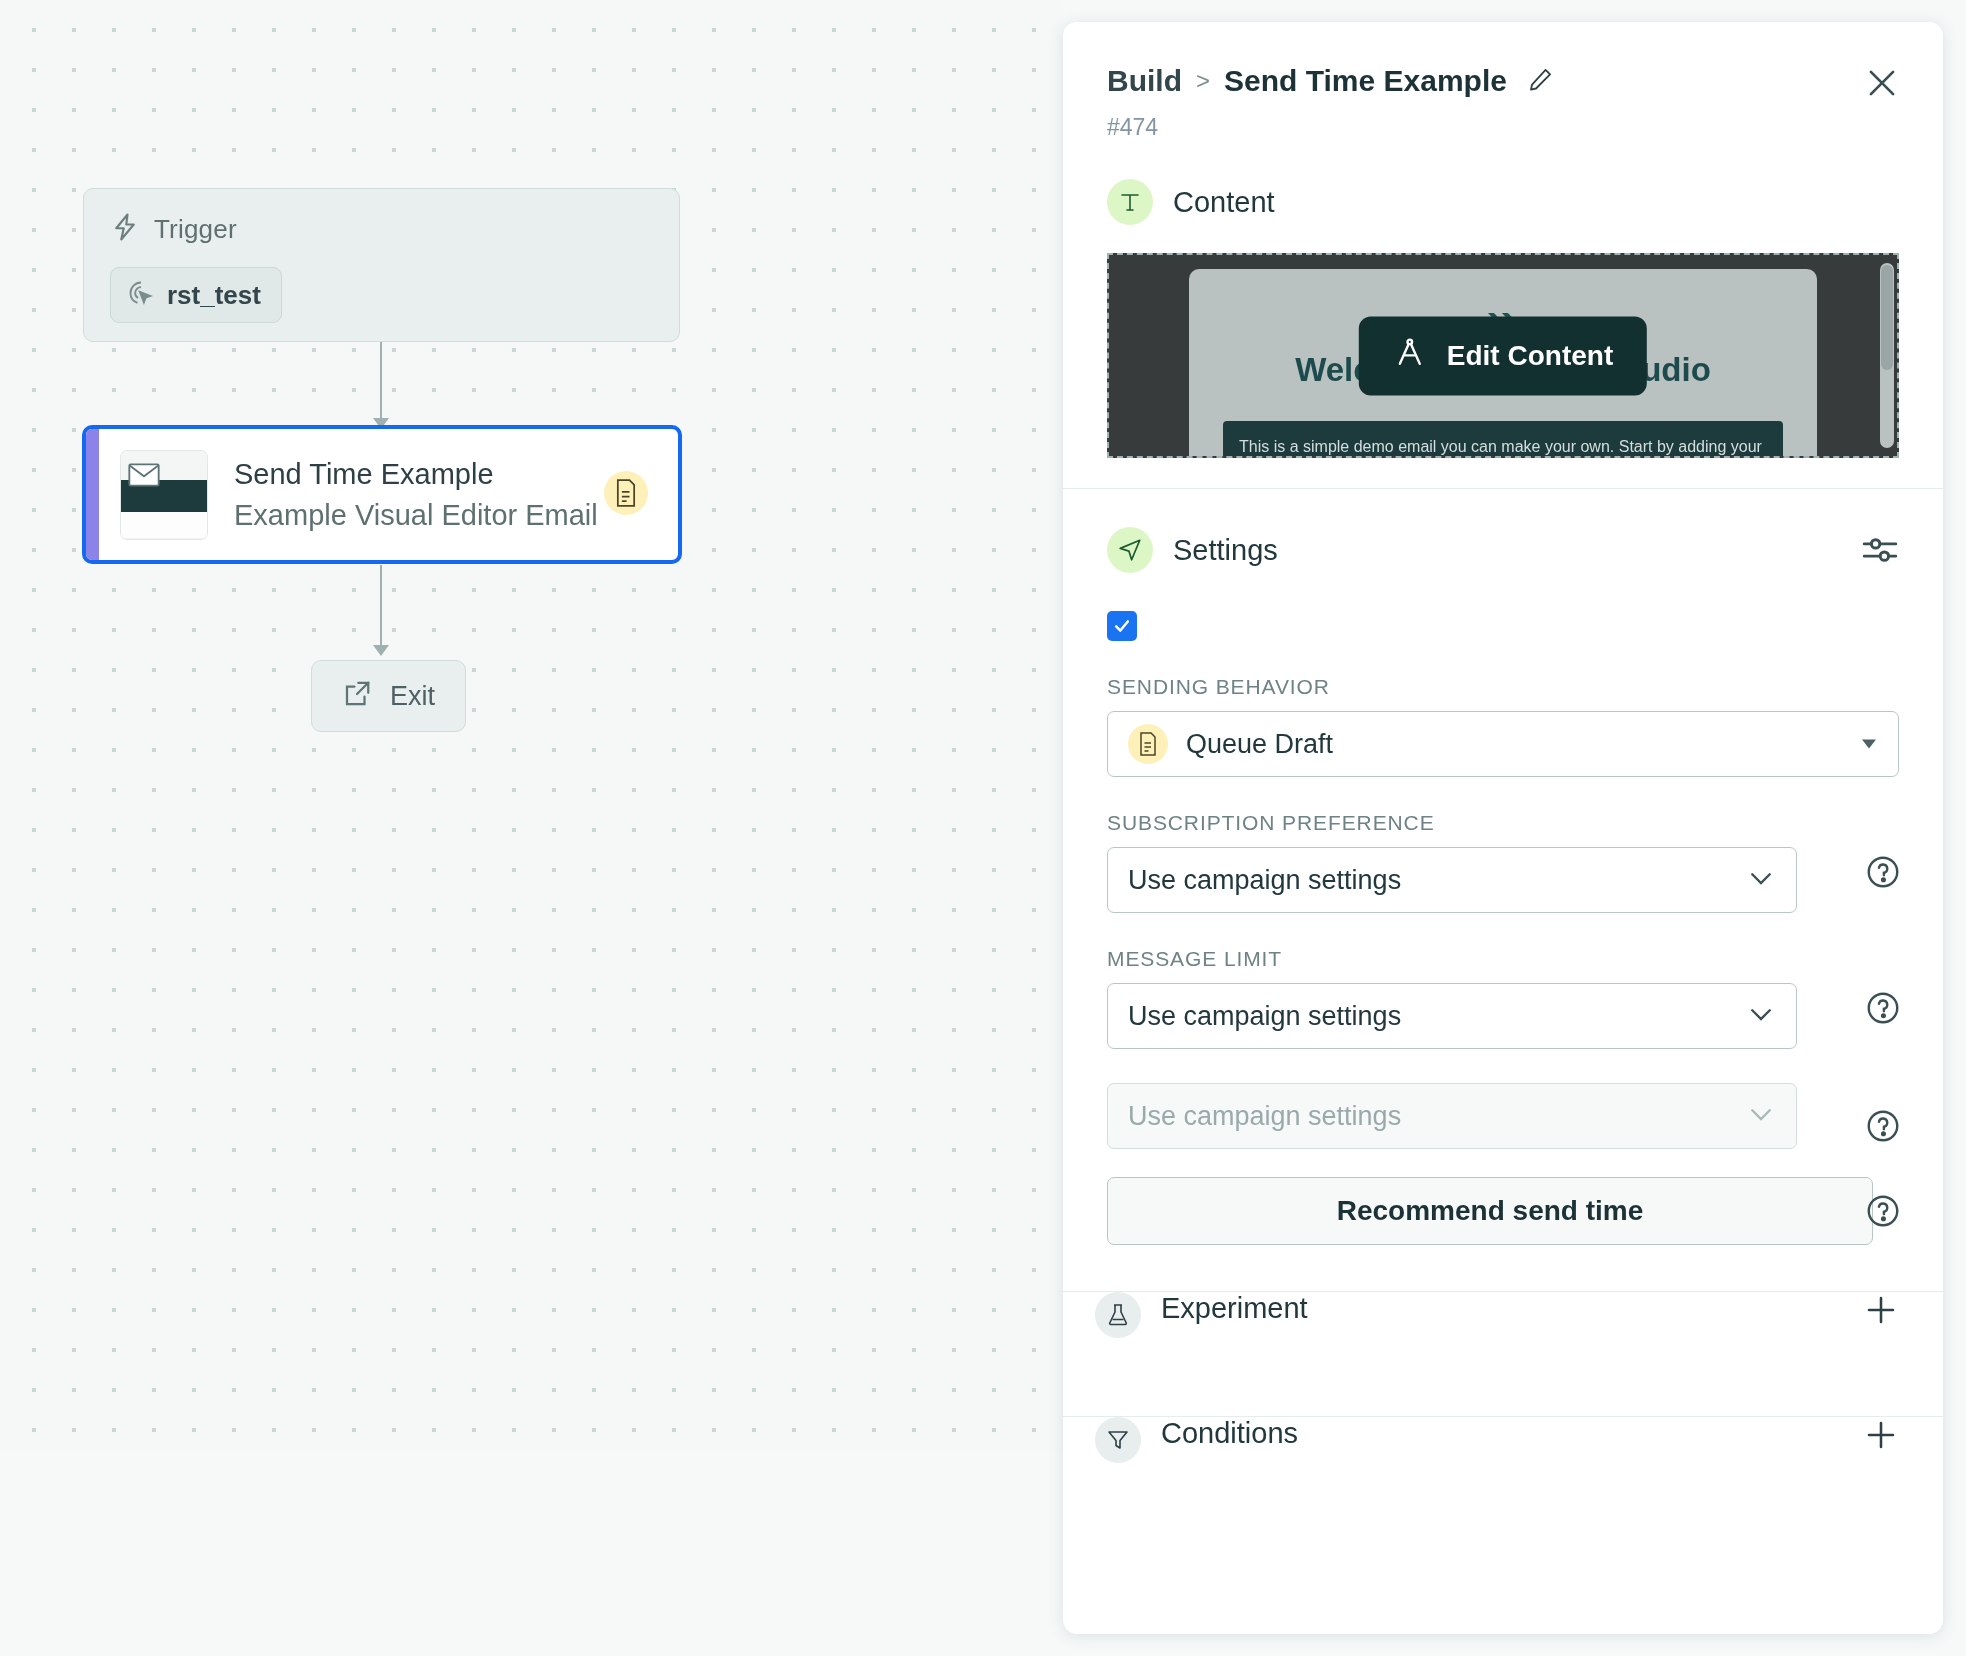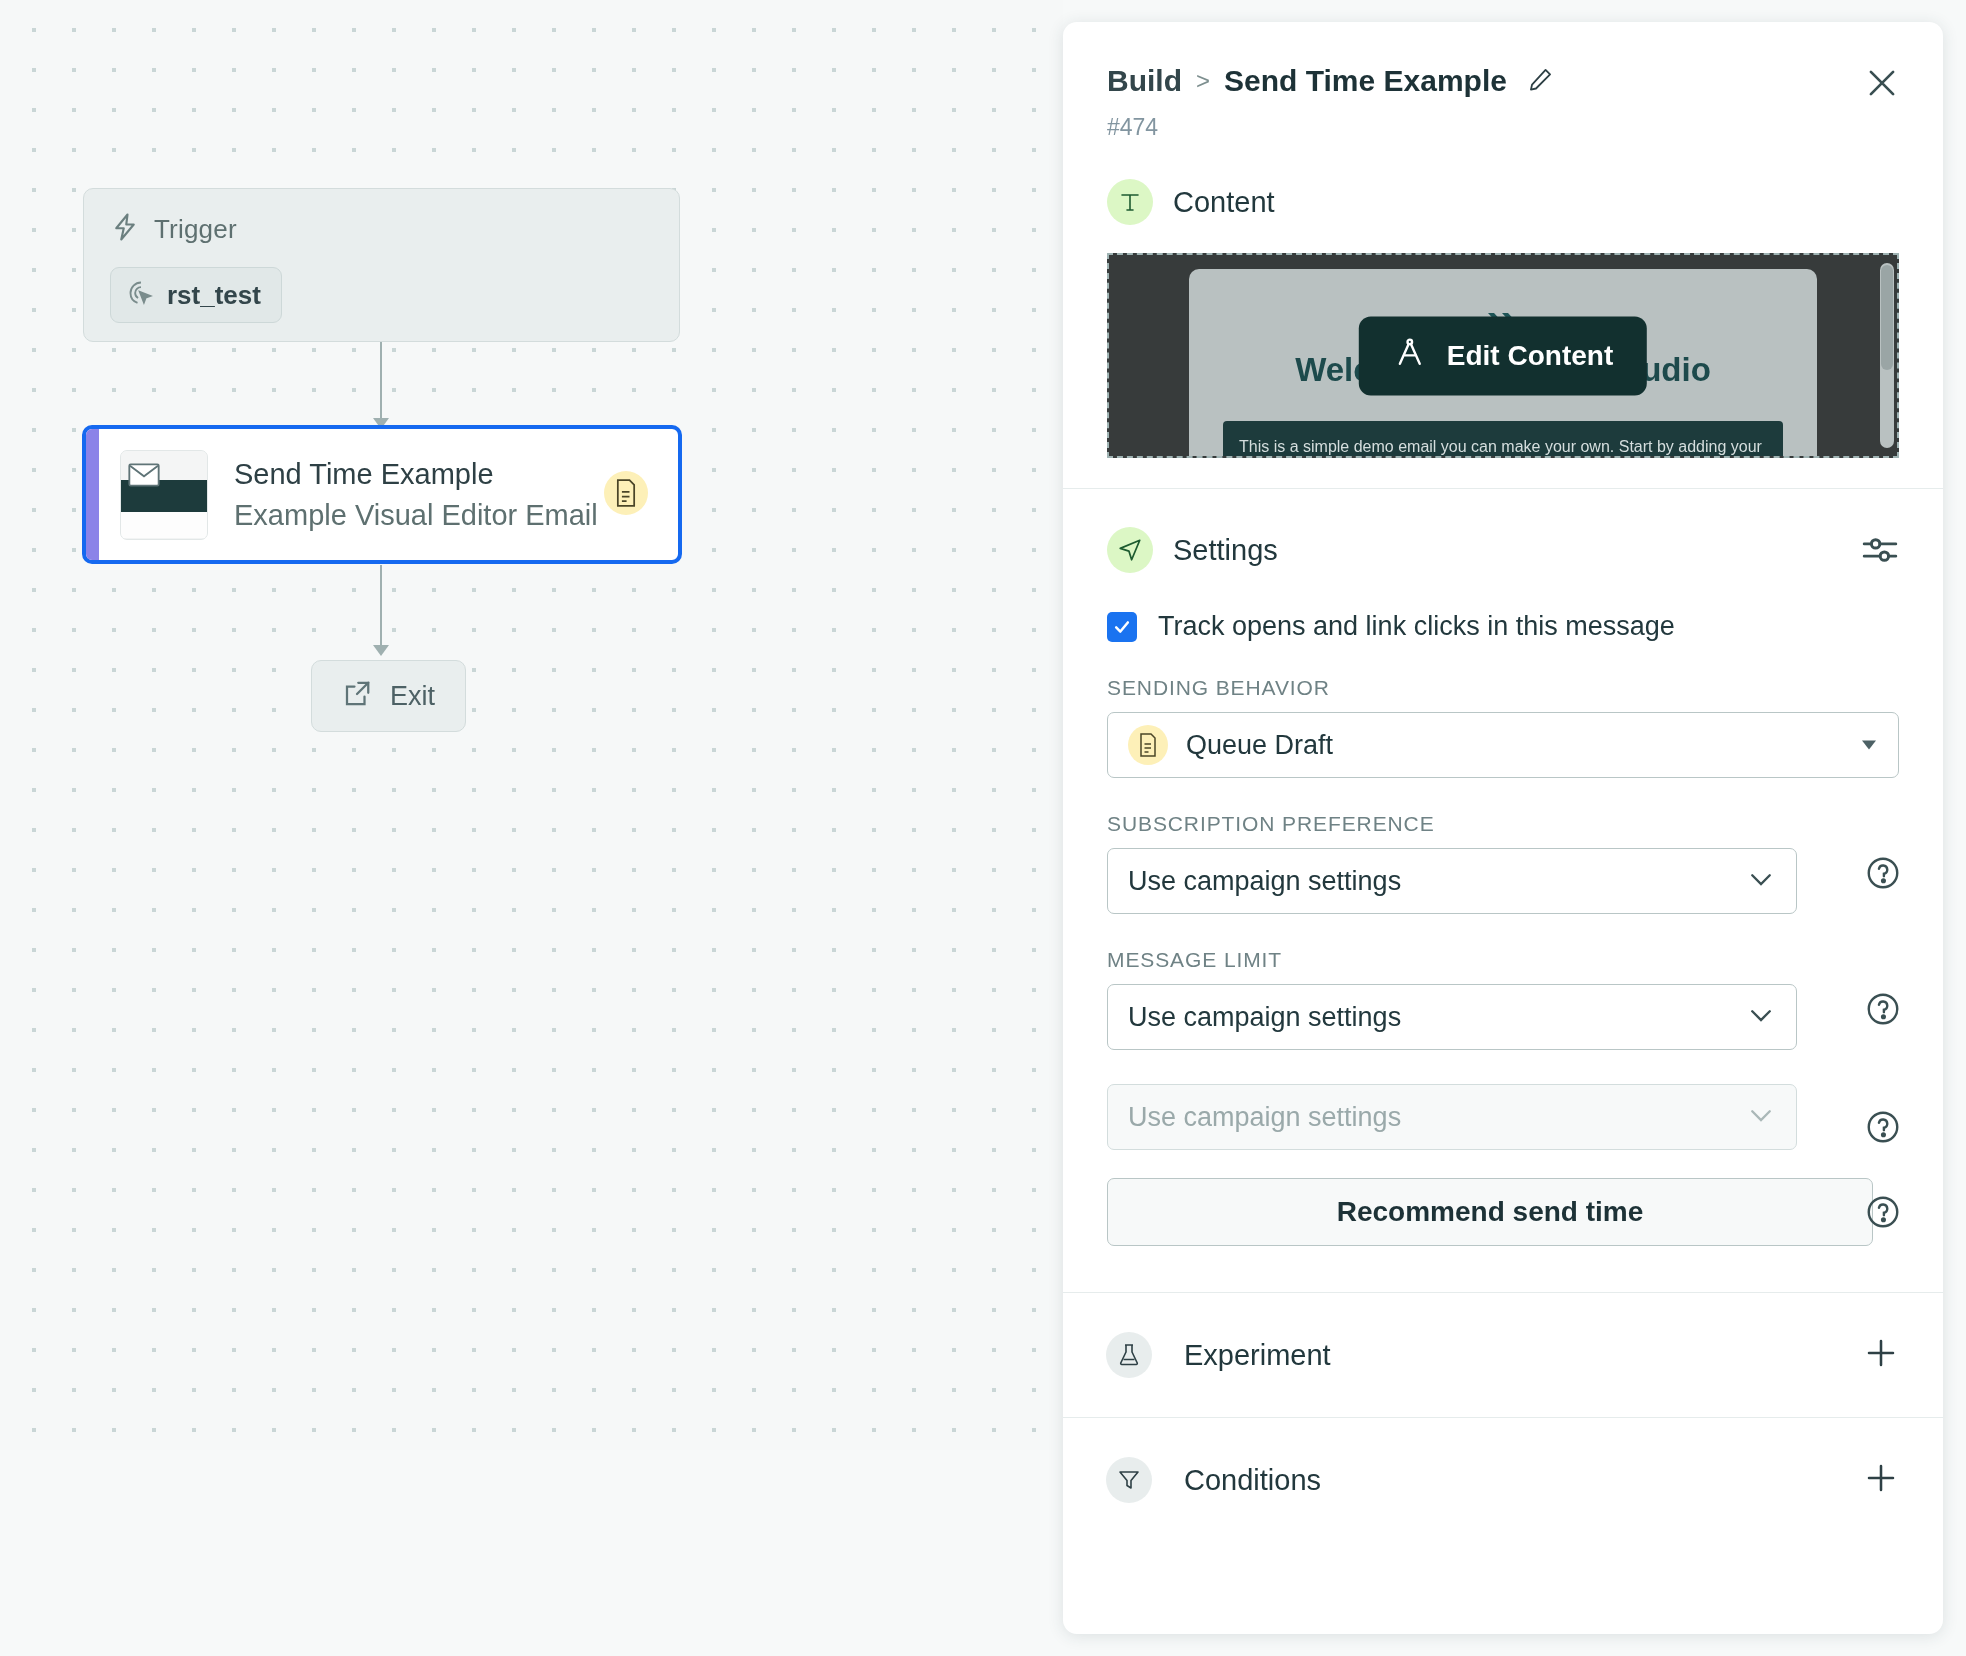--- a/index.html
+++ b/index.html
@@ -227,22 +227,22 @@
   }
   .field-row { display: flex; align-items: flex-end; }
 
   .rec-btn {
     margin-top: 12px; width: 766px; height: 68px;
     border: 1px solid #b9c6c6; border-radius: 7px; background: #f7f9f9;
     display: flex; align-items: center; justify-content: center;
     font-size: 28px; font-weight: 700; color: #1d3237; cursor: pointer;
   }
   .collapse-row {
-    display: flex; align-items: center; gap: 32px;
-    padding: 0 43px; height: 124px; position: relative;
+    display: flex; gap: 20px;
+    padding: 0 32px; height: 124px; position: relative;
   }
   .plus { position: absolute; right: 44px; cursor: pointer; }
 </style>
 </head>
 <body>
 
 <div id="app">
 
   <div id="canvas">
 
@@ -380,21 +380,20 @@
         </svg>
       </div>
     </div>
 
     <div class="check-row">
       <div class="cbox">
         <svg width="20" height="20" viewBox="0 0 24 24" fill="none" stroke="#fff" stroke-width="3" stroke-linecap="round" stroke-linejoin="round">
           <path d="M5 12.5 L10 17.5 L19 6.5"></path>
         </svg>
       </div>
-      <div class="check-label">Track opens and link clicks in this message</div>
     </div>
 
     <div class="field">
       <div class="field-label">Sending Behavior</div>
       <div class="select full">
         <span class="sel-ic">
           <svg width="22" height="24" viewBox="0 0 20 24" fill="none" stroke="#4a4527" stroke-width="1.5">
             <path d="M3 1 H13 L17 5 V23 H3 Z"></path>
               <path d="M6.5 11 H13 M6.5 15 H13 M6.5 19 H10.5"></path>
           </svg>

